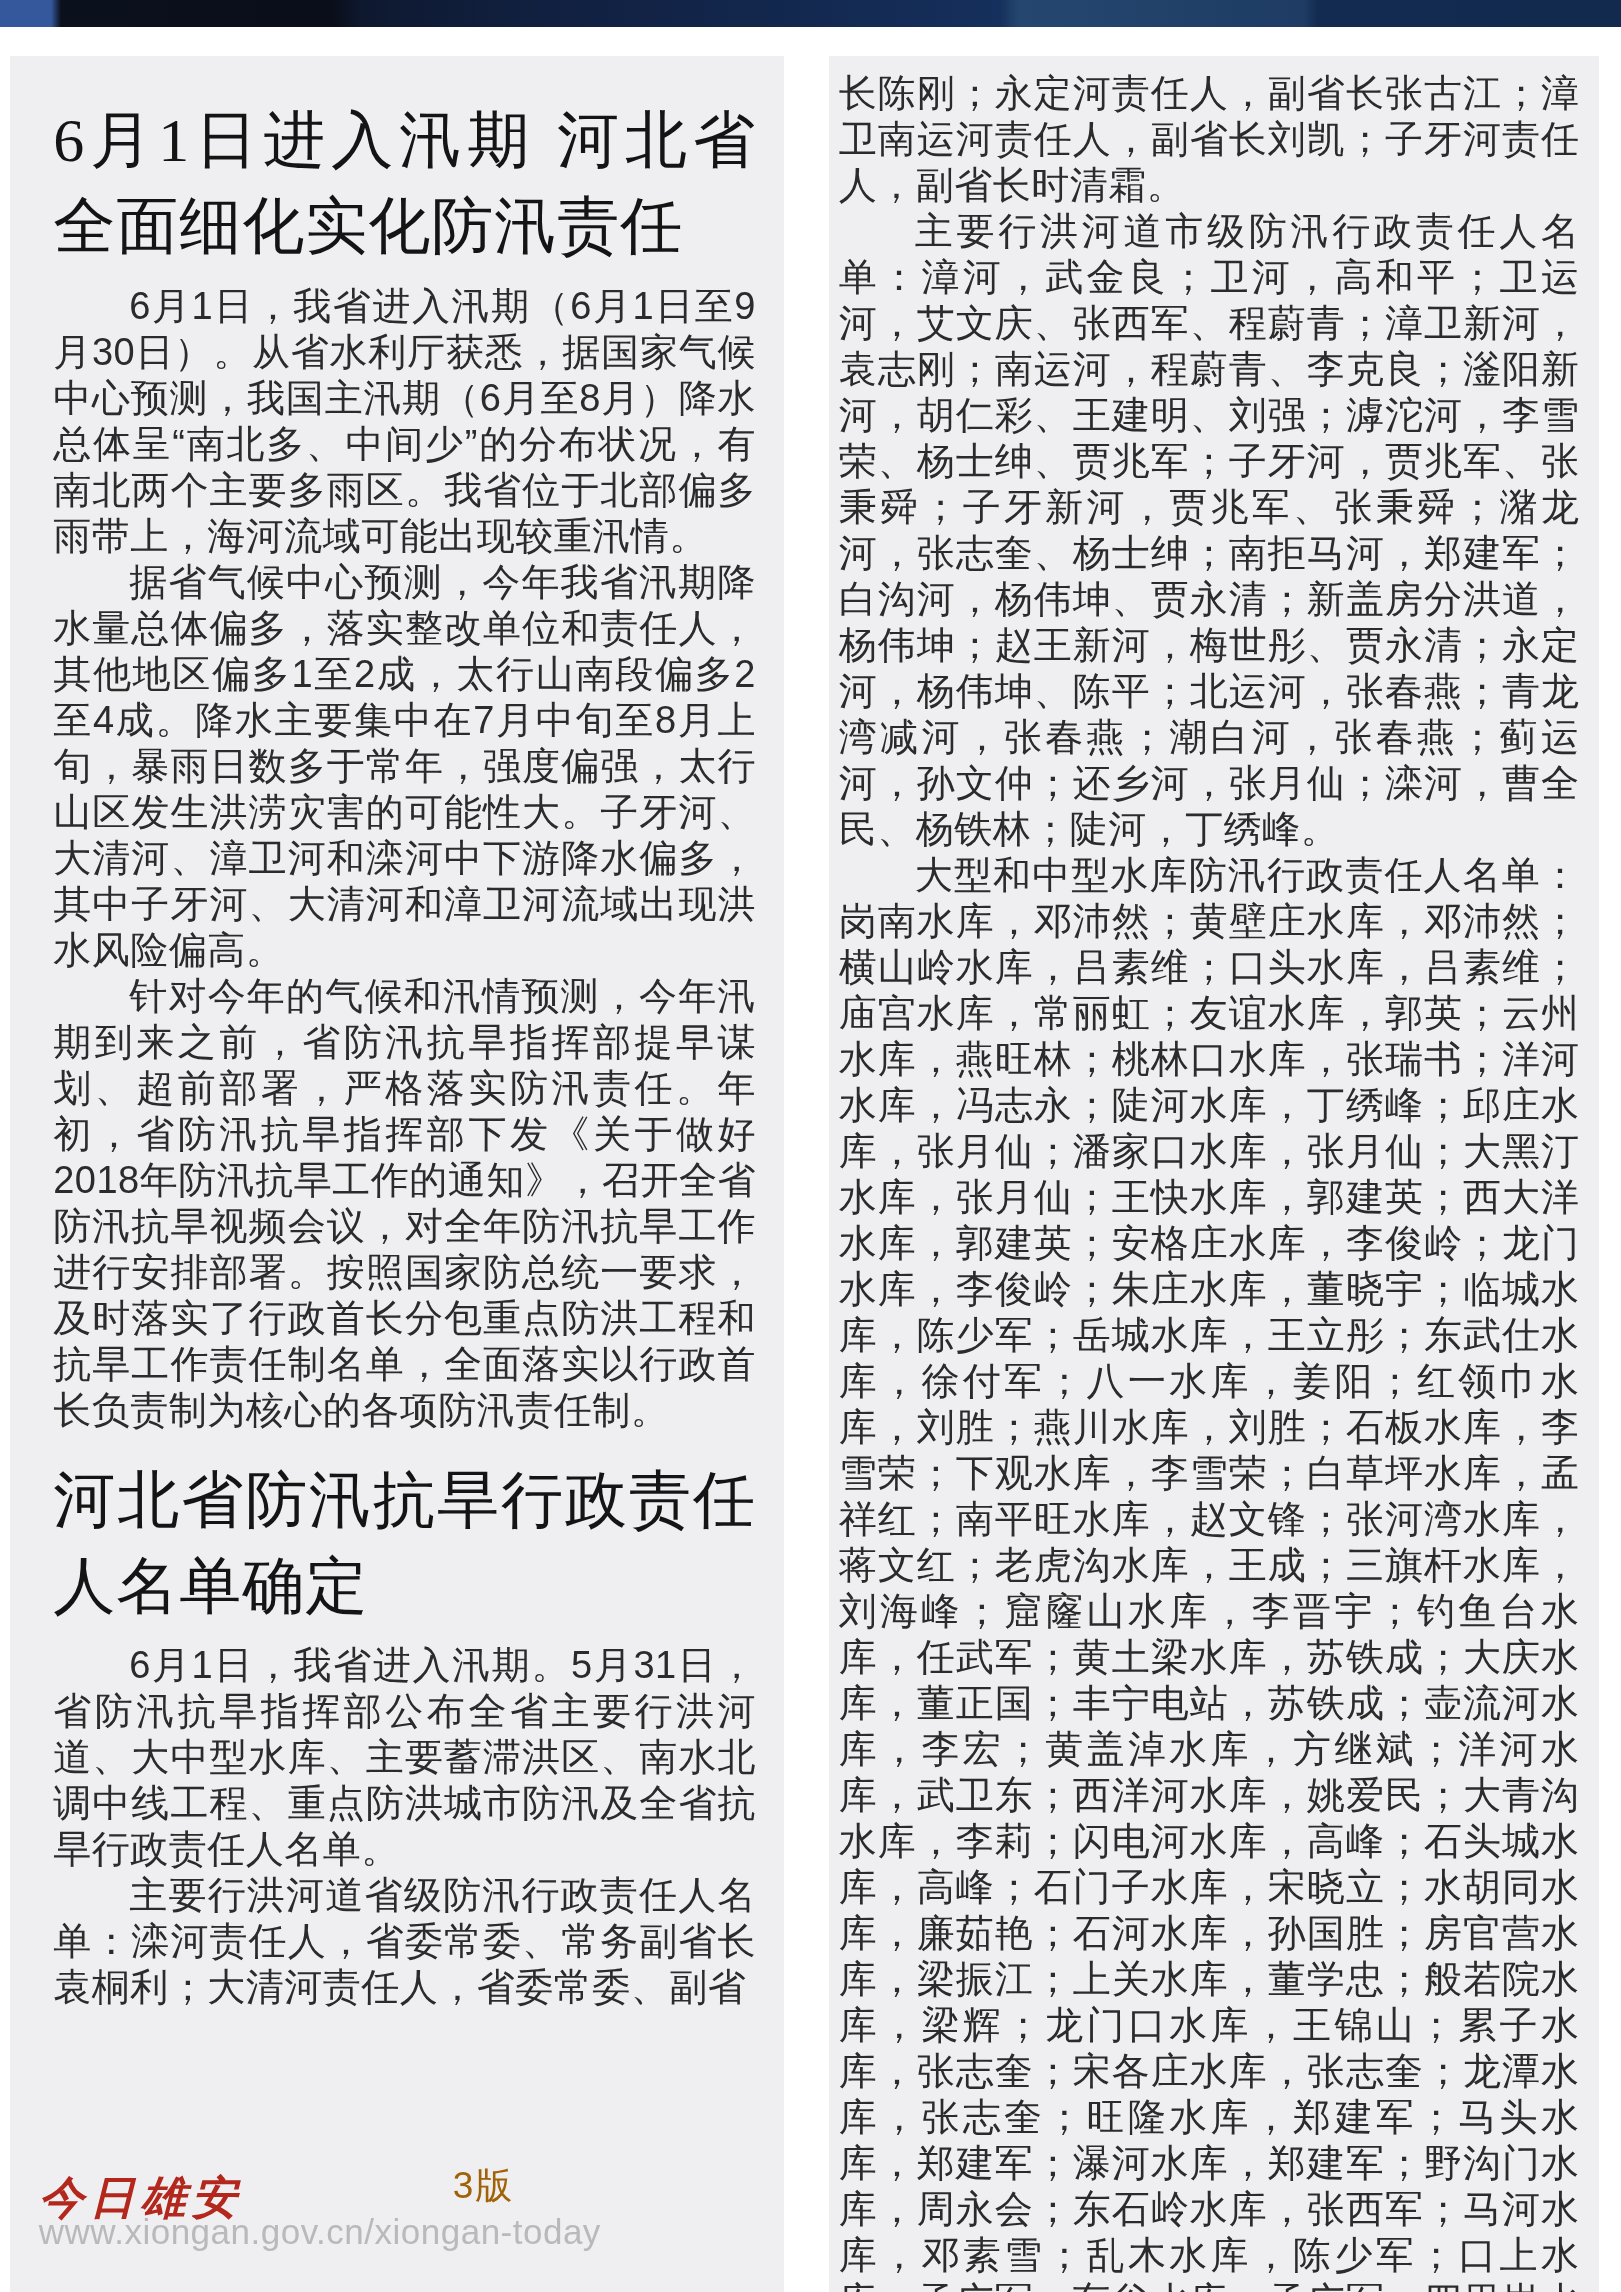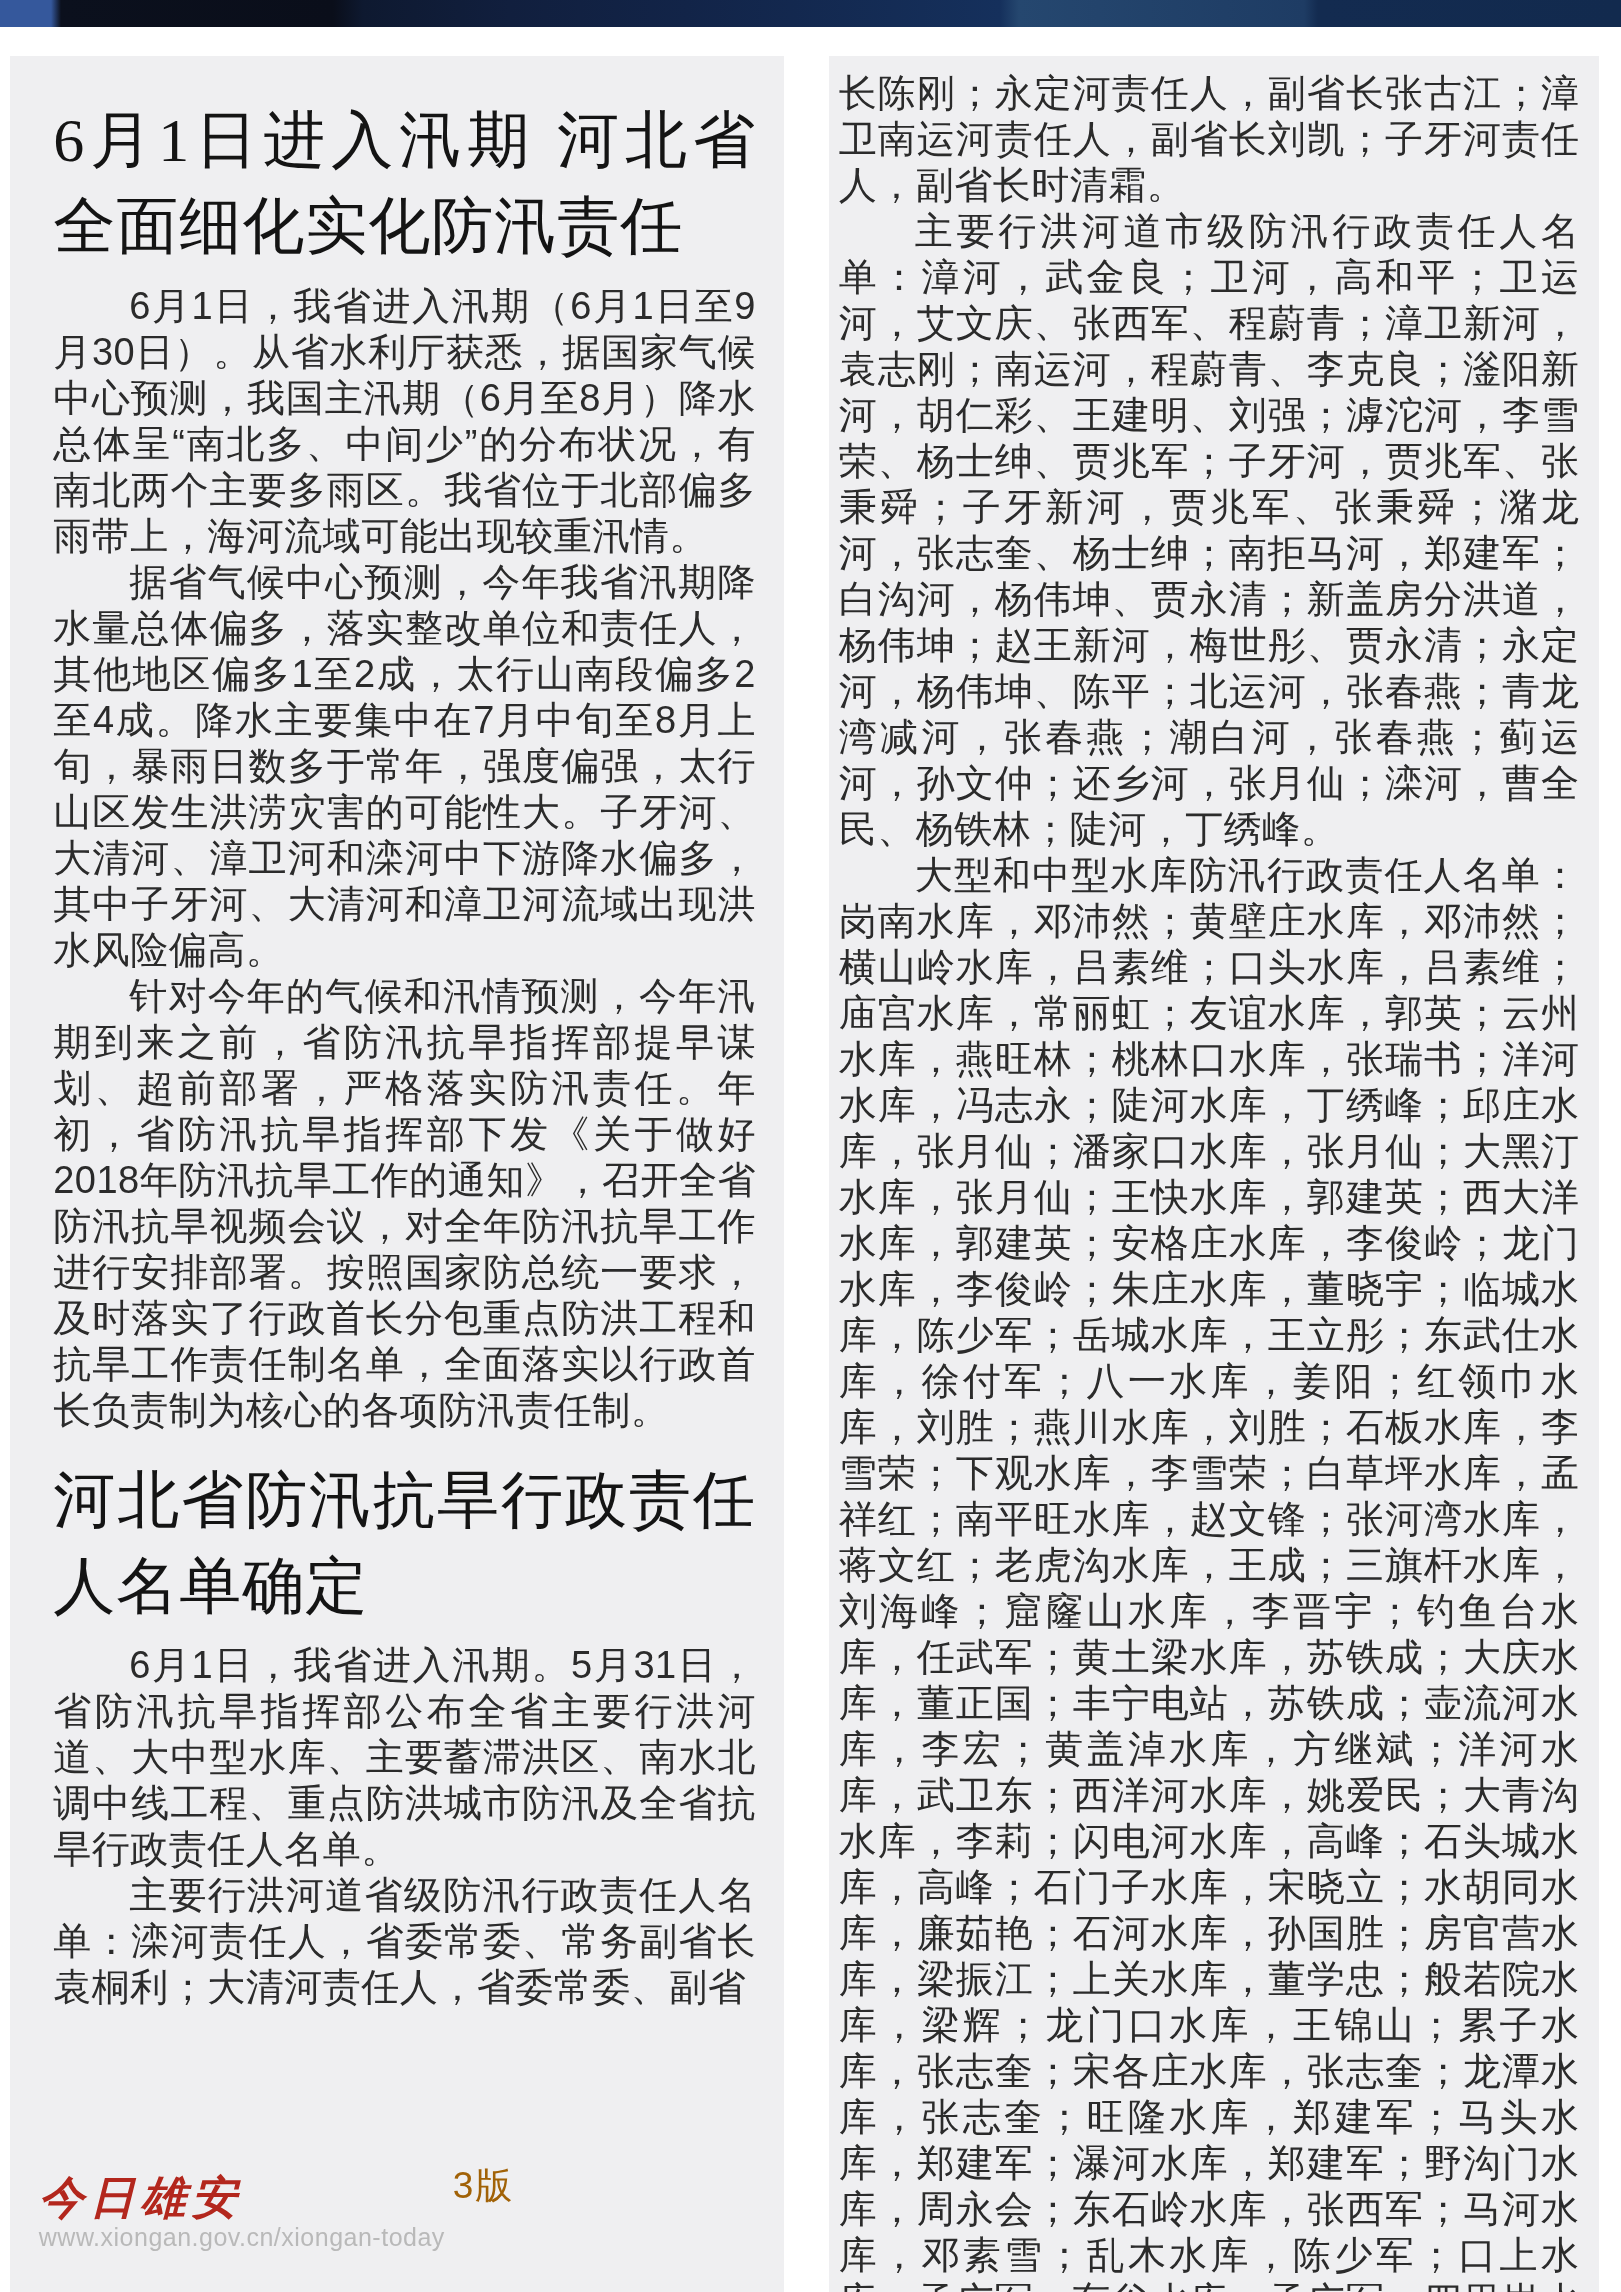--- a/index.html
+++ b/index.html
@@ -42,21 +42,21 @@
     font-family:"Liberation Serif","DejaVu Serif",serif;
     font-style:italic;font-weight:bold;
     font-size:45px;color:#b3271d;letter-spacing:5.9px;
   }
   .page-num{
     position:absolute;left:400px;bottom:82px;
     font-size:37px;color:#a16207;letter-spacing:2px;margin-left:43px;
   }
   .site-url{
     position:absolute;left:29px;bottom:41px;
-    font-size:25px;color:#b9b9b9;letter-spacing:0.5px;
+    font-size:35px;color:#b9b9b9;letter-spacing:0.5px;
   }
   .qr-wrap{width:361px;margin:29px 15.7px 0 auto;}
   .qr-box{
     width:361px;height:338px;background:#ffffff;position:relative;
   }
   .qr-box svg{display:block;}
   .qr-label{
     position:absolute;left:120px;top:108px;width:118px;height:118px;
     display:flex;align-items:center;justify-content:center;
     color:#c0291f;font-size:22.5px;font-weight:bold;

